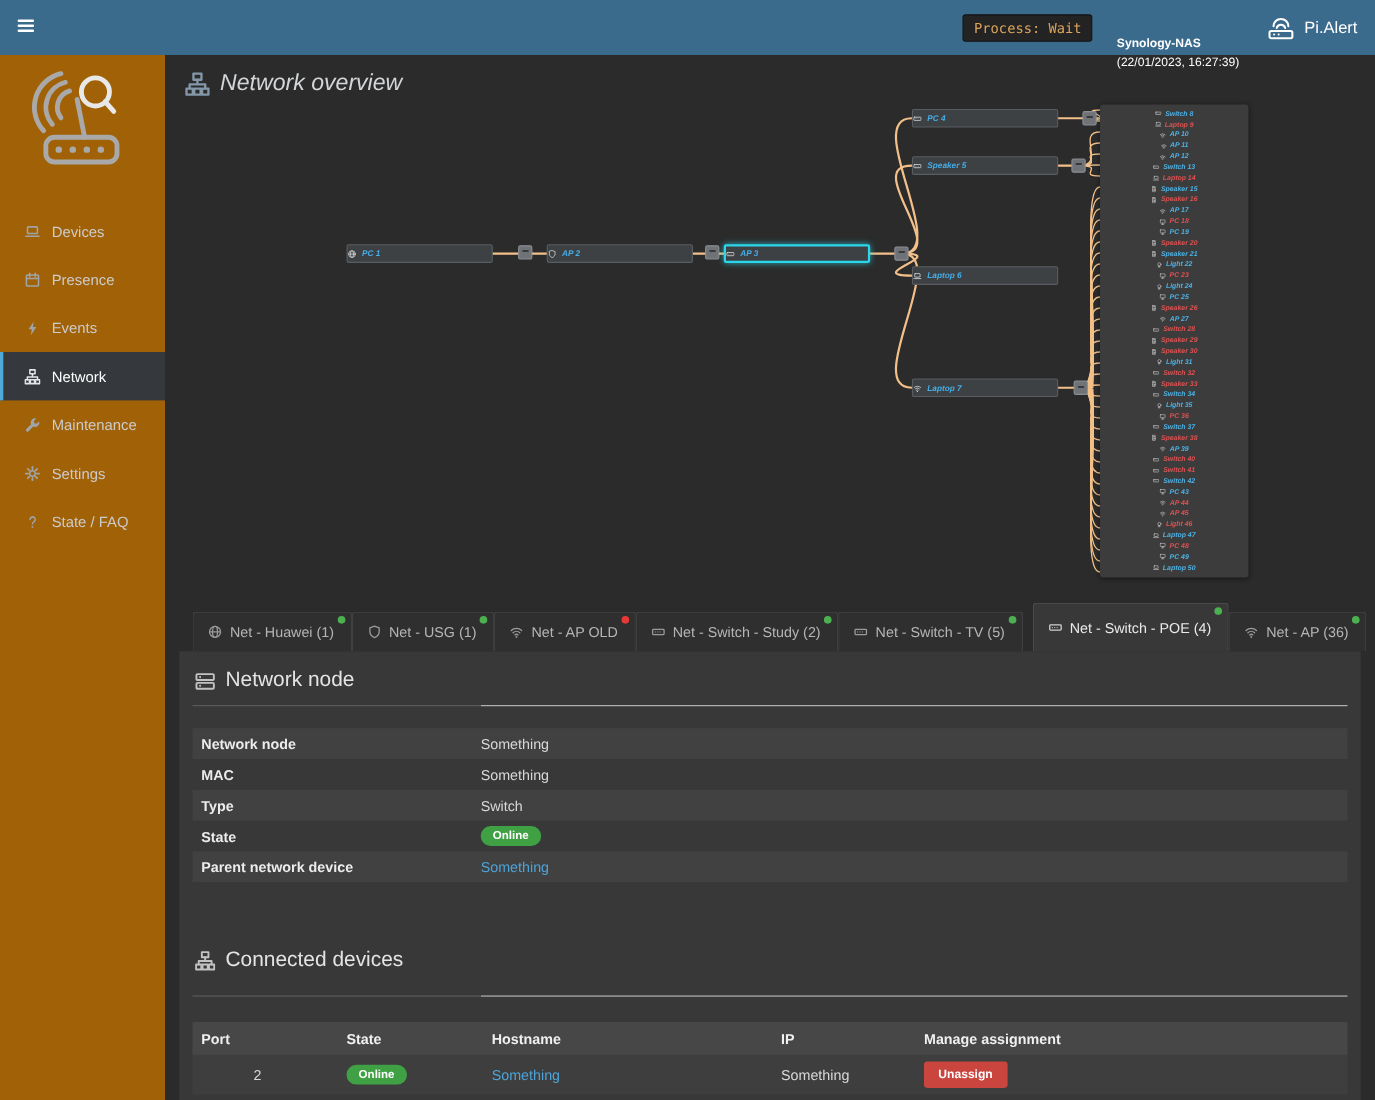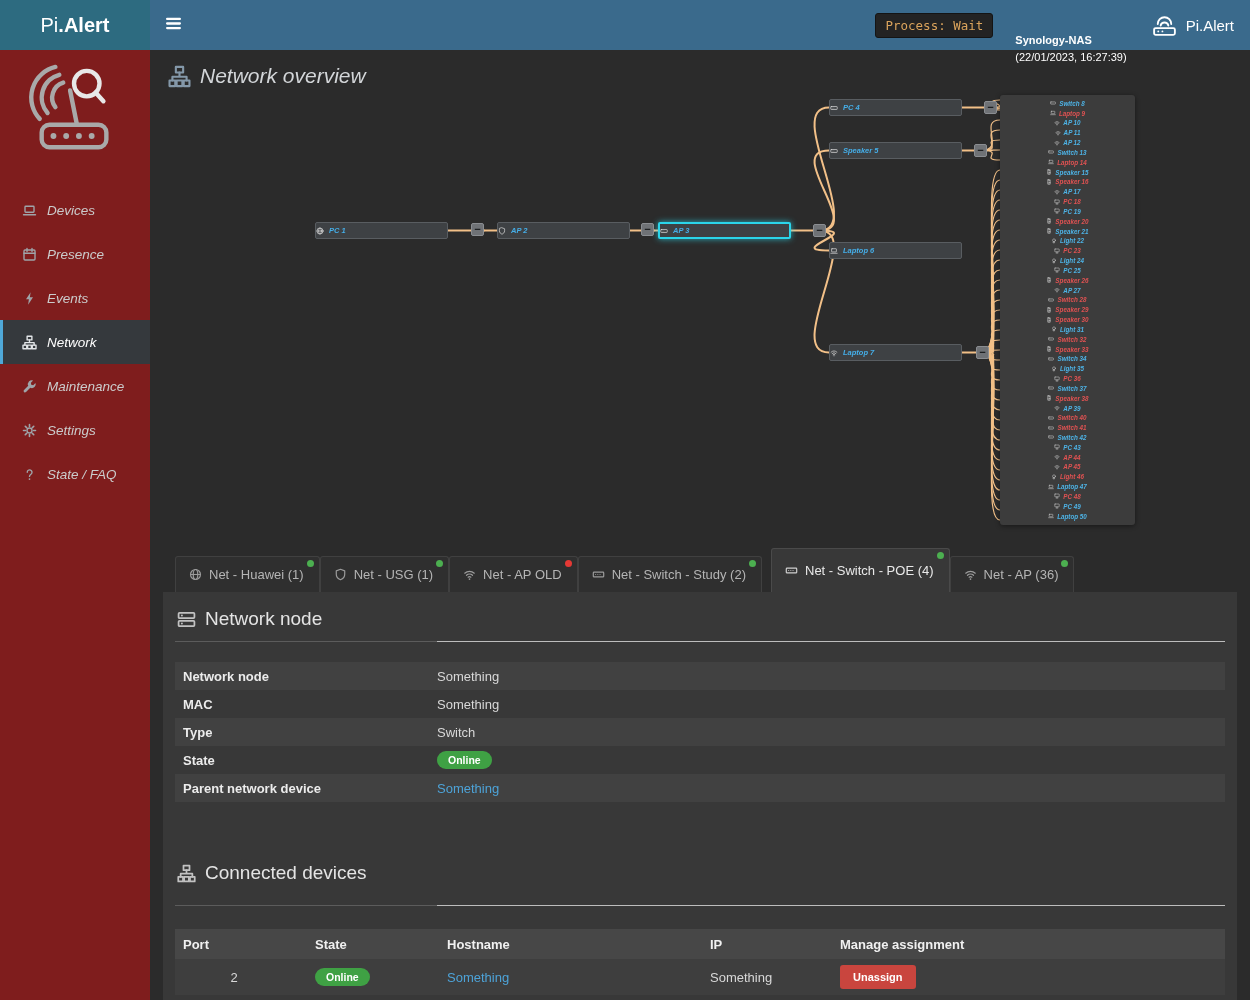--- a/index.html
+++ b/index.html
@@ -19,21 +19,21 @@
   .hamburger { background:none; border:none; color:#fff; padding:0 15px; height:50px; cursor:pointer; display:flex; align-items:center; }
   .hamburger svg { width:17px; height:17px; stroke:#fff; fill:none; stroke-width:1.6; stroke-linecap:round; }
   .spacer { flex:1; }
   .process-badge { font-family:"DejaVu Sans Mono", monospace; font-size:12.5px; color:#dba45c; background:#232323; border:1px solid #141414; border-radius:3px; padding:4px 9px; white-space:nowrap; }
   .host-info { margin-left:22px; color:#fff; font-size:11px; line-height:1.5;margin-top:47px; }
   .host-name { font-weight:bold; }
   .top-brand { display:flex; align-items:center; gap:8px; color:#fff; font-size:15px; margin:0 16px 0 24px; cursor:pointer; }
   .top-brand-icon svg { width:27px; height:23px; display:block; fill:none; stroke:#fff; stroke-width:1.8; stroke-linecap:round; }
 
   
-  .sidebar { position:fixed; top:50px; left:0; bottom:0; width:150px; background:#7f1d1d; z-index:10;font-style:italic; }
+  .sidebar { position:fixed; top:50px; left:0; bottom:0; width:150px; background:#a16207; z-index:10; }
   .side-logo { display:flex; justify-content:center; padding:14px 0 6px; }
   .side-logo svg { width:118px; height:98px; fill:none; stroke:#a9a9a9; stroke-width:4.5; stroke-linecap:round; stroke-linejoin:round; }
   #sidebar-menu { margin-top:20px; }
   .side-item { display:flex; align-items:center; gap:10px; height:44px; padding-left:19px; color:#cbcbcb; font-size:13.5px; cursor:pointer; border-left:3px solid transparent; }
   .side-item .icon { font-size:15px; color:#9fa4a9; display:flex; }
   .side-item.active { background:#35393d; border-left-color:#4fa8d8; color:#fff; }
   .side-item.active .icon { color:#e3e6e9; }
 
   
   .main { position:fixed; left:150px; top:50px; width:1100px; height:950px; background:#2b2b2b; overflow:hidden; }
@@ -83,24 +83,20 @@
   .connected { margin-top:60px; }
   .cd-head { display:grid; grid-template-columns:132px 132px 263px 130px 1fr; padding-left:8px; height:30px; align-items:center; background:#474747; font-weight:bold; font-size:13px; color:#f0f0f0; margin-top:23px; }
   .cd-row { display:grid; grid-template-columns:132px 132px 263px 130px 1fr; padding-left:8px; height:36px; align-items:center; font-size:13px; color:#d8d8d8; background:#3e3e3e; }
   .cd-port { text-align:center; padding-right:30px; }
   .btn-danger { background:var(--unassign-button); border:none; border-radius:3px; color:#fff; font-weight:bold; font-size:11px; padding:6px 13px; cursor:pointer; font-family:inherit; }
 </style>
 </head>
 <body>
 
 <header class="topbar">
-  <div class="logo-block">
-    <span class="logo-thin">Pi</span>
-      <span class="logo-bold">.Alert</span>
-  </div>
   <button class="hamburger">
     <span><svg viewBox="0 0 12 12">
           <path d="M1.5 2.8h9M1.5 6h9M1.5 9.2h9"></path>
         </svg></span>
   </button>
   <div class="spacer"></div>
   <div class="process-badge">Process: Wait</div>
   <div class="host-info">
     <div class="host-name">Synology-NAS</div>
     <div class="host-time">(22/01/2023, 16:27:39)</div>
@@ -825,20 +821,32 @@
           <svg viewBox="0 0 12 12">
             <rect x="1.2" y="3.8" width="9.6" height="4.4" rx="0.7"></rect>
             <circle cx="3.4" cy="6" r="0.5" fill="currentColor" stroke="none"></circle>
             <circle cx="5.4" cy="6" r="0.5" fill="currentColor" stroke="none"></circle>
             <circle cx="7.4" cy="6" r="0.5" fill="currentColor" stroke="none"></circle>
           </svg>
         </span>
         <span>Net - Switch - Study (2)</span>
         <span class="tab-dot" style="background:#4caf50"></span>
       </div>
+      <div class="tab">
+        <span class="icon ">
+          <svg viewBox="0 0 12 12">
+            <rect x="1.2" y="3.8" width="9.6" height="4.4" rx="0.7"></rect>
+            <circle cx="3.4" cy="6" r="0.5" fill="currentColor" stroke="none"></circle>
+            <circle cx="5.4" cy="6" r="0.5" fill="currentColor" stroke="none"></circle>
+            <circle cx="7.4" cy="6" r="0.5" fill="currentColor" stroke="none"></circle>
+          </svg>
+        </span>
+        <span>Net - Switch - TV (5)</span>
+        <span class="tab-dot" style="background:#4caf50"></span>
+      </div>
       <div class="tab active">
         <span class="icon ">
           <svg viewBox="0 0 12 12">
             <rect x="1.2" y="3.8" width="9.6" height="4.4" rx="0.7"></rect>
             <circle cx="3.4" cy="6" r="0.5" fill="currentColor" stroke="none"></circle>
             <circle cx="5.4" cy="6" r="0.5" fill="currentColor" stroke="none"></circle>
             <circle cx="7.4" cy="6" r="0.5" fill="currentColor" stroke="none"></circle>
           </svg>
         </span>
         <span>Net - Switch - POE (4)</span>

